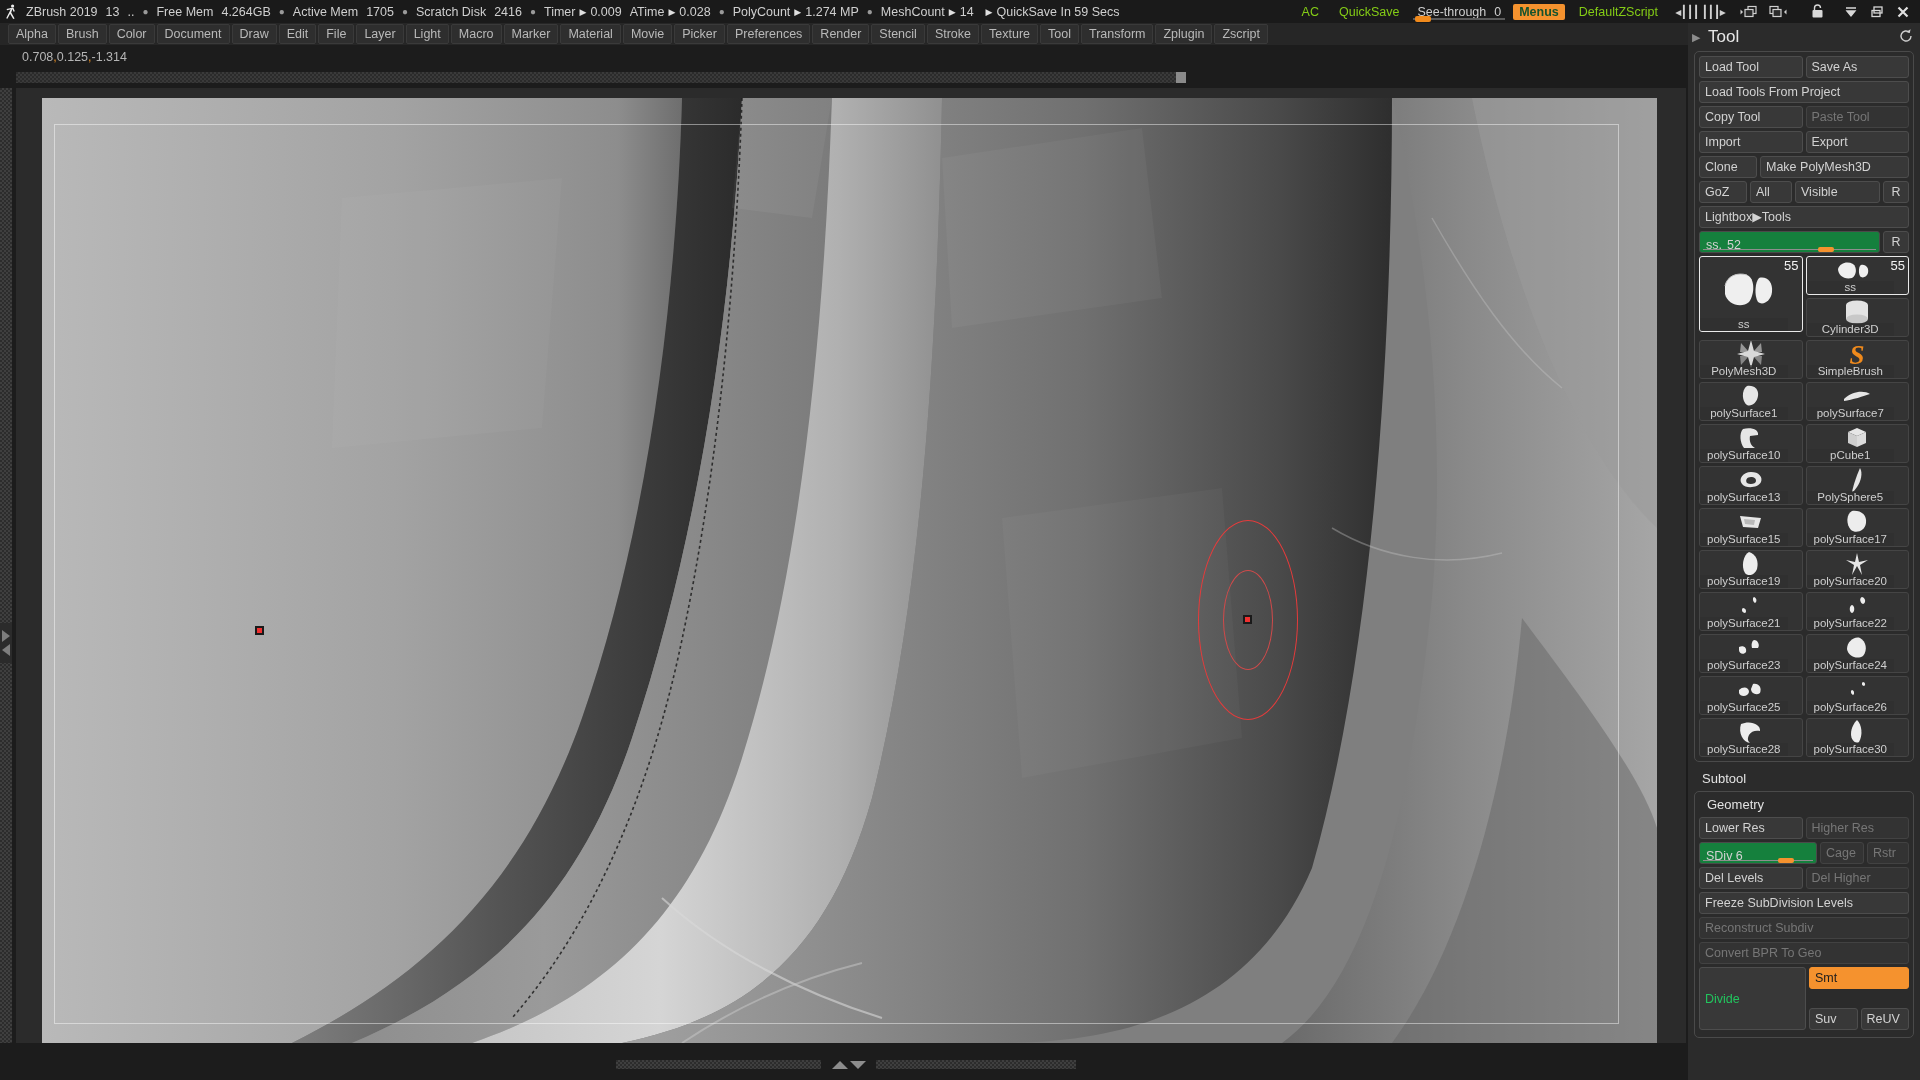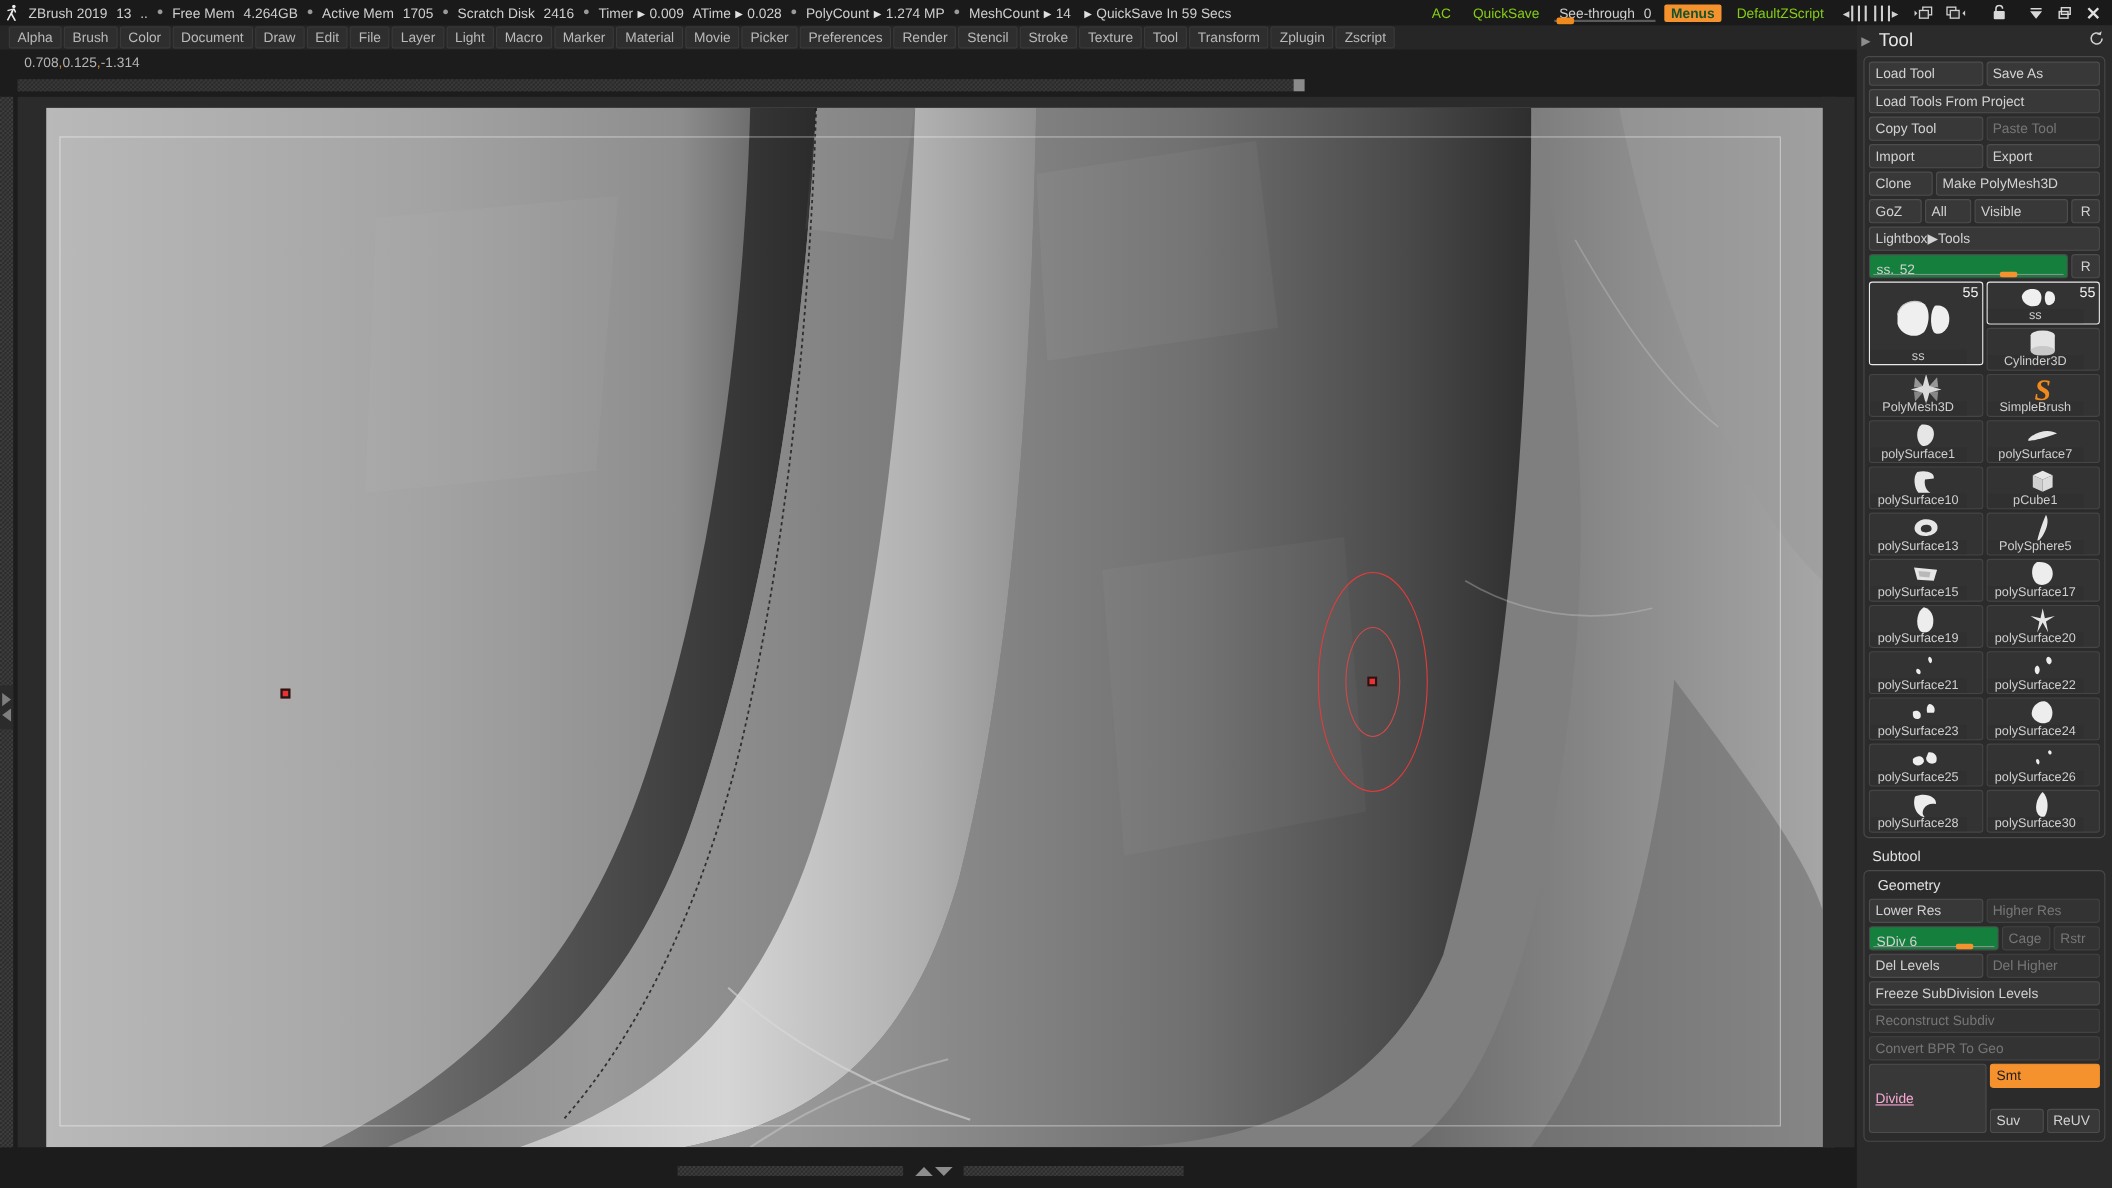--- a/index.html
+++ b/index.html
@@ -128,21 +128,21 @@
     font-size:11.5px; color:#cfcfcf; background:rgba(45,45,45,.55); line-height:13px; }
   .thumb .tnum { position:absolute; right:3px; top:1px; font-size:13px; color:#f2f2f2; }
   .thumb .shape { position:absolute; left:0; right:0; top:0; bottom:12px;
     display:flex; align-items:center; justify-content:center; }
   .thumb .shape svg { display:block; }
 
   .section-label { font-size:13px; color:#e2e2e2; padding:5px 0 5px 14px; }
 
   .geo-divide { display:flex; gap:3px; margin-bottom:3px; }
   .geo-divide .dv { flex:1; background:#383838; border:1px solid #4d4d4d; border-radius:3px;
-    font-size:12.5px; color:#f9a8d4; display:flex; align-items:center; padding-left:5px;text-decoration:underline; }
+    font-size:12.5px; color:#22c55e; display:flex; align-items:center; padding-left:5px; }
   .geo-divide .stack { flex:1; display:flex; flex-direction:column; gap:19px; }
   .geo-divide .stack .row2 { display:flex; gap:3px; }
 </style>
 </head>
 <body>
 
 <div id="app">
 
   <div class="titlebar">
     <div class="tb-logo">

